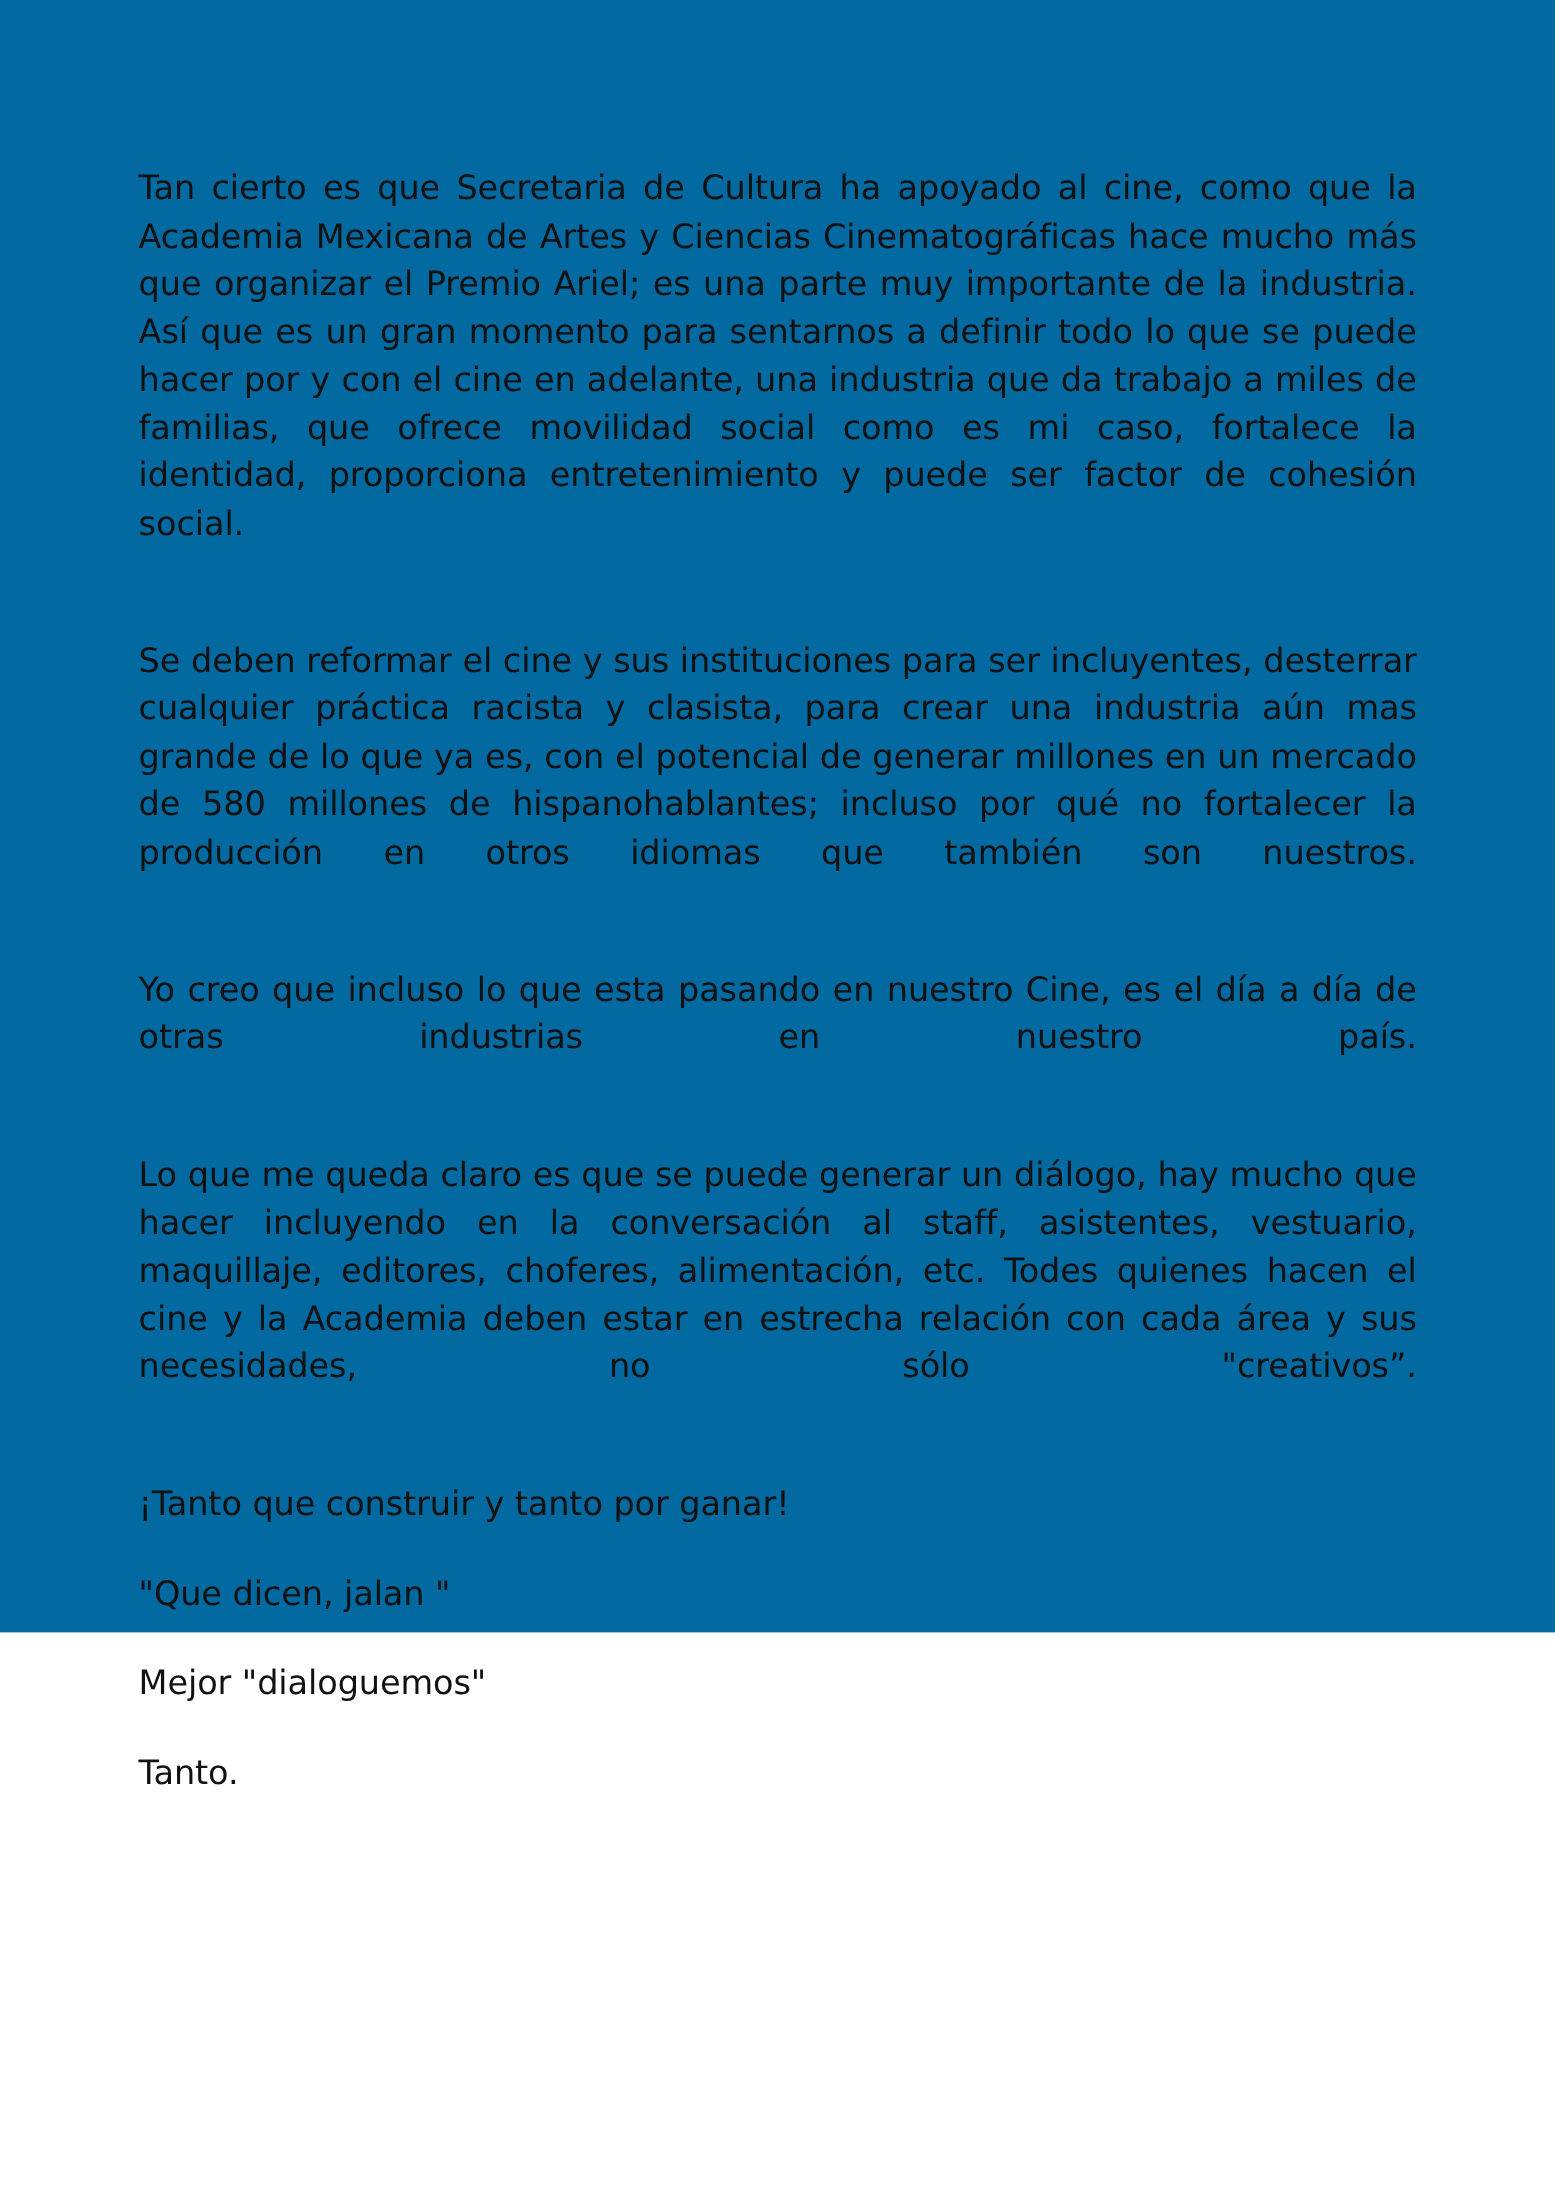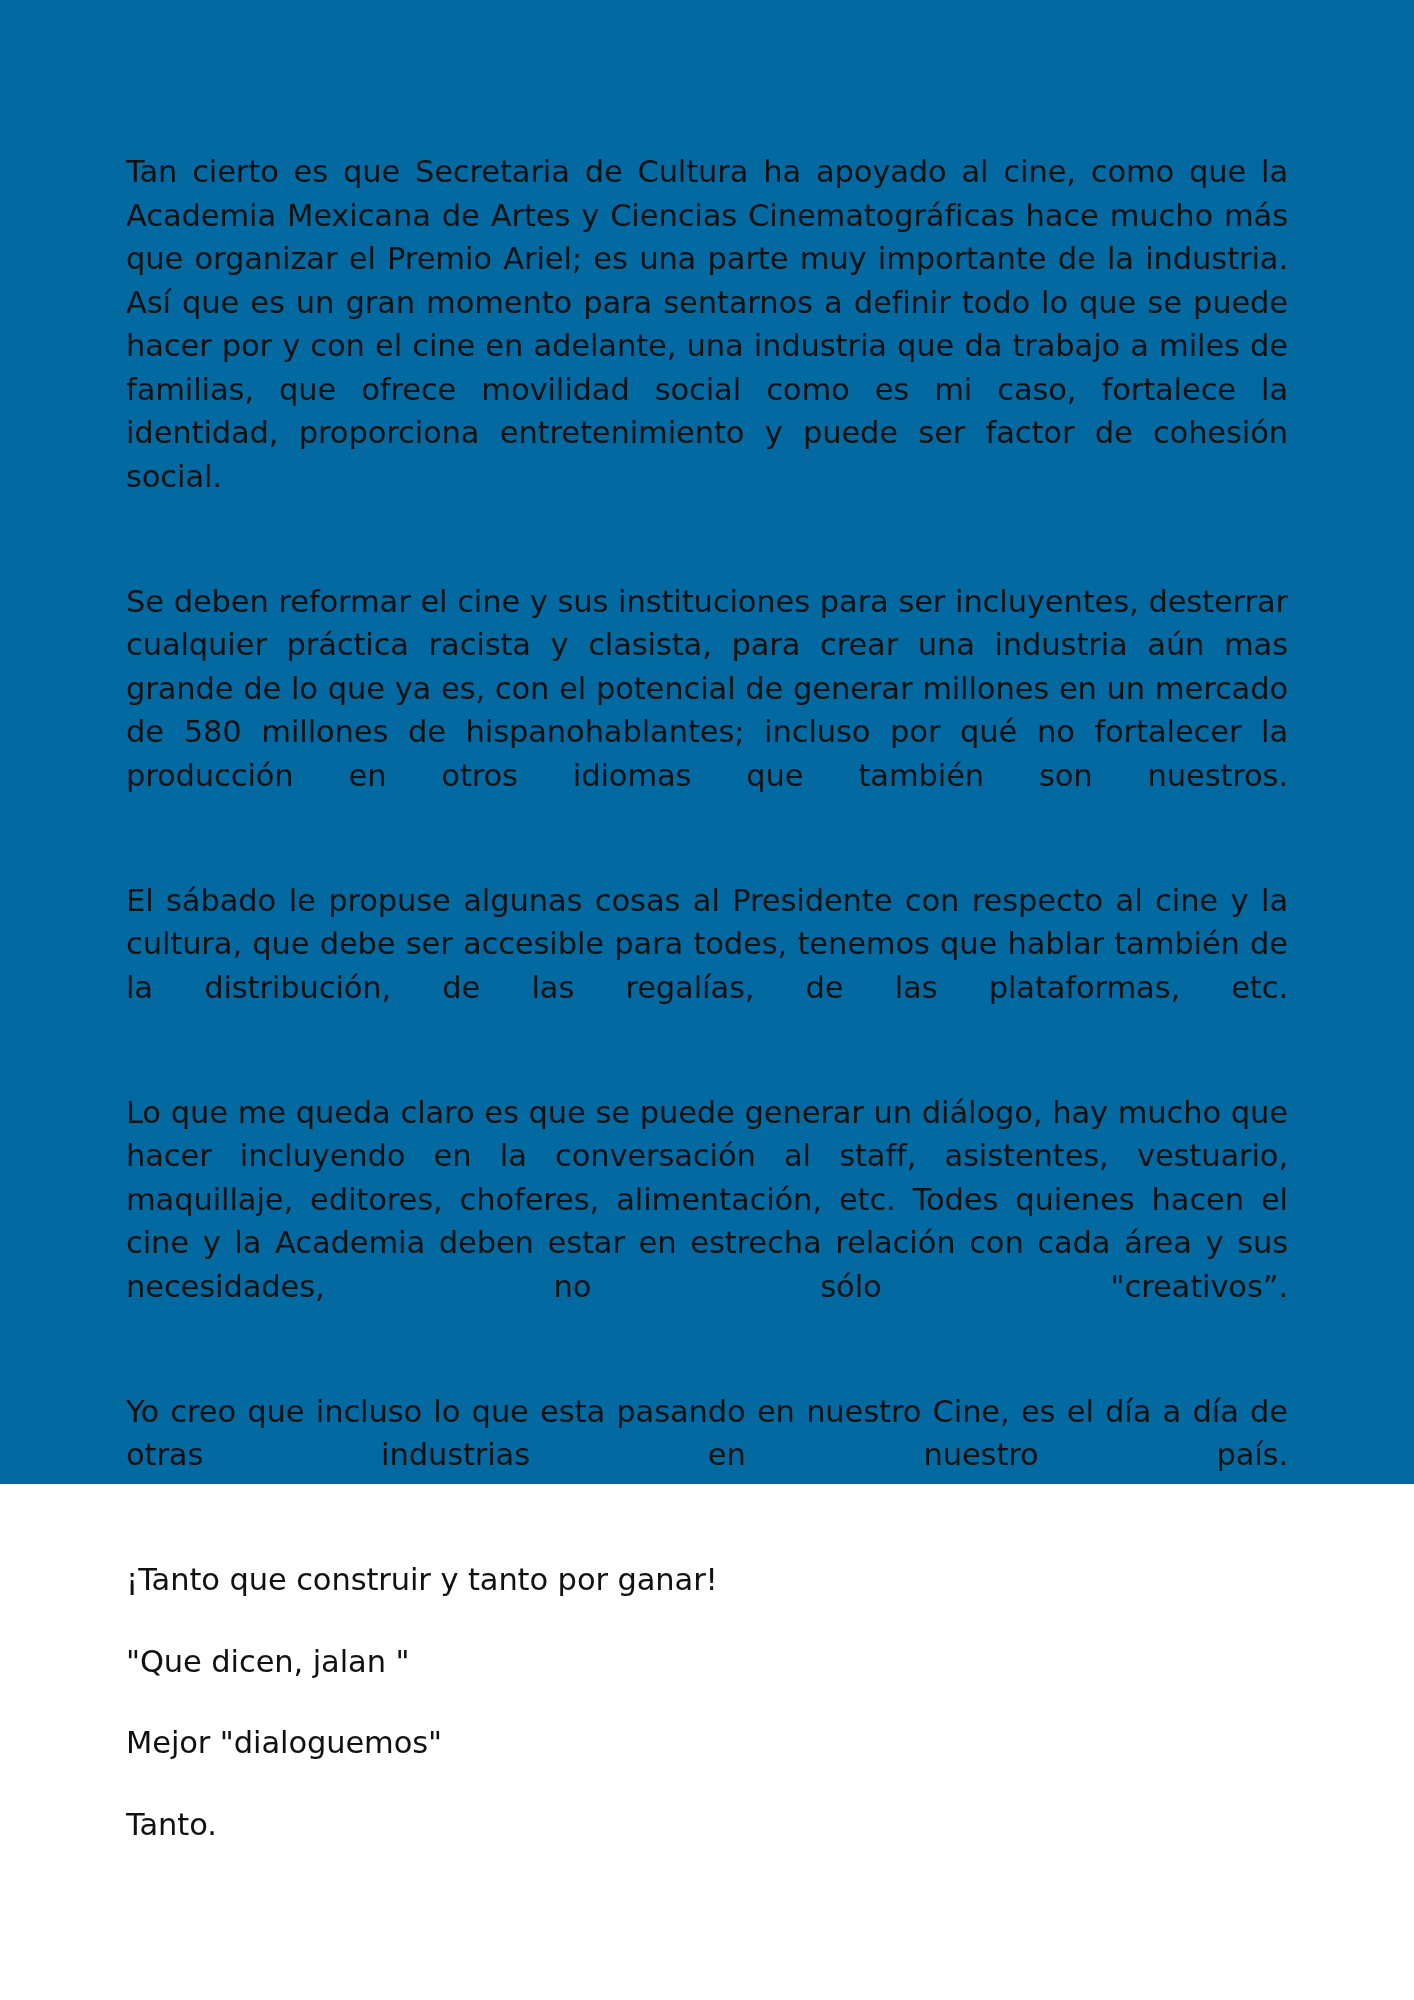--- a/index.html
+++ b/index.html
@@ -69,25 +69,24 @@
 </head>
 <body>
 
 <div class="page">
   <div class="doc-body">
 
     <p class="para">Tan cierto es que Secretaria de Cultura ha apoyado al cine, como que la Academia Mexicana de Artes y Ciencias Cinematográficas hace mucho más que organizar el Premio Ariel; es una parte muy importante de la industria. Así que es un gran momento para sentarnos a definir todo lo que se puede hacer por y con el cine en adelante, una industria que da trabajo a miles de familias, que ofrece movilidad social como es mi caso, fortalece la identidad, proporciona entretenimiento y puede ser factor de cohesión social.</p>
 
     <p class="para">Se deben reformar el cine y sus instituciones para ser incluyentes, desterrar cualquier práctica racista y clasista, para crear una industria aún mas grande de lo que ya es, con el potencial de generar millones en un mercado de 580 millones de hispanohablantes; incluso por qué no fortalecer la producción en otros idiomas que también son nuestros.</p>
 
-    <p class="para">El sábado le propuse algunas cosas al Presidente con respecto al cine y la cultura, que debe ser accesible para todes, tenemos que hablar también de la distribución, de las regalías, de las plataformas, etc.</p>
+
+    <p class="para">Yo creo que incluso lo que esta pasando en nuestro Cine, es el día a día de otras industrias en nuestro país.</p>
 
     <p class="para">Lo que me queda claro es que se puede generar un diálogo, hay mucho que hacer incluyendo en la conversación al staff, asistentes, vestuario, maquillaje, editores, choferes, alimentación, etc. Todes quienes hacen el cine y la Academia deben estar en estrecha relación con cada área y sus necesidades, no sólo "creativos”.</p>
-
-    <p class="para">Yo creo que incluso lo que esta pasando en nuestro Cine, es el día a día de otras industrias en nuestro país.</p>
 
     <p class="para short">¡Tanto que construir y tanto por ganar!</p>
 
     <p class="para short">"Que dicen, jalan "</p>
 
     <p class="para short">Mejor "dialoguemos"</p>
 
     <p class="para short">Tanto.</p>
 
   </div>

